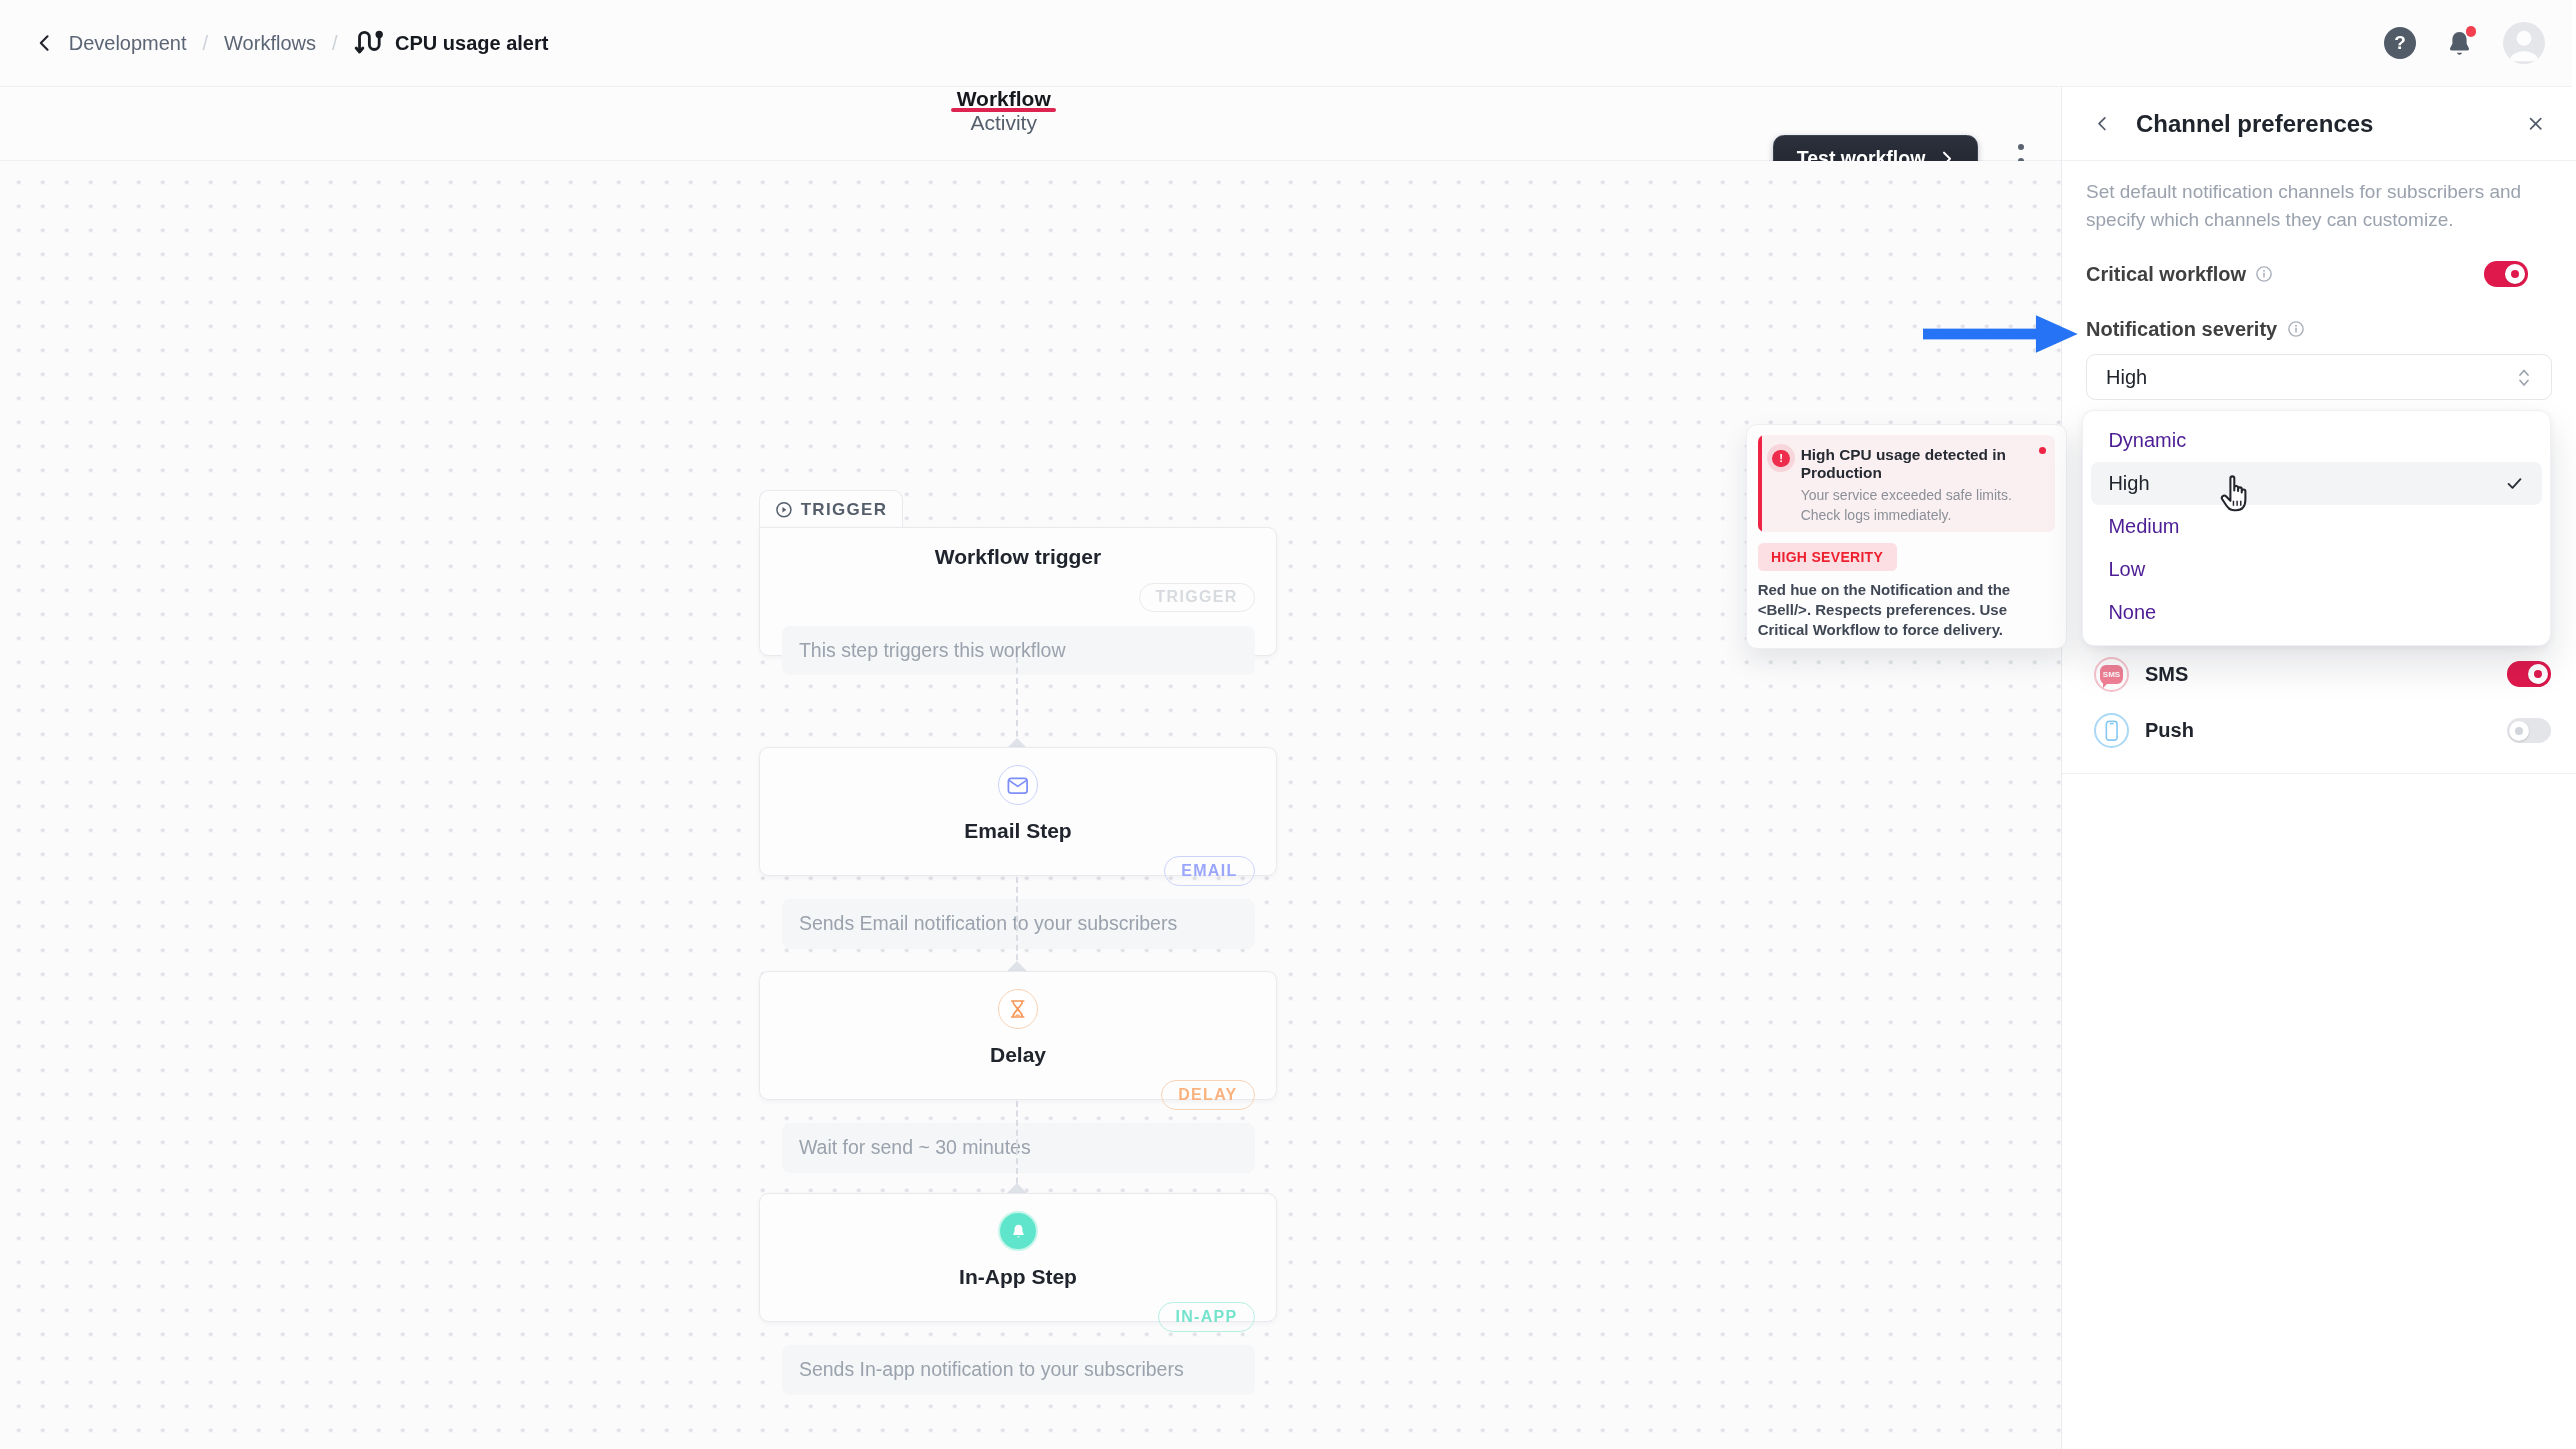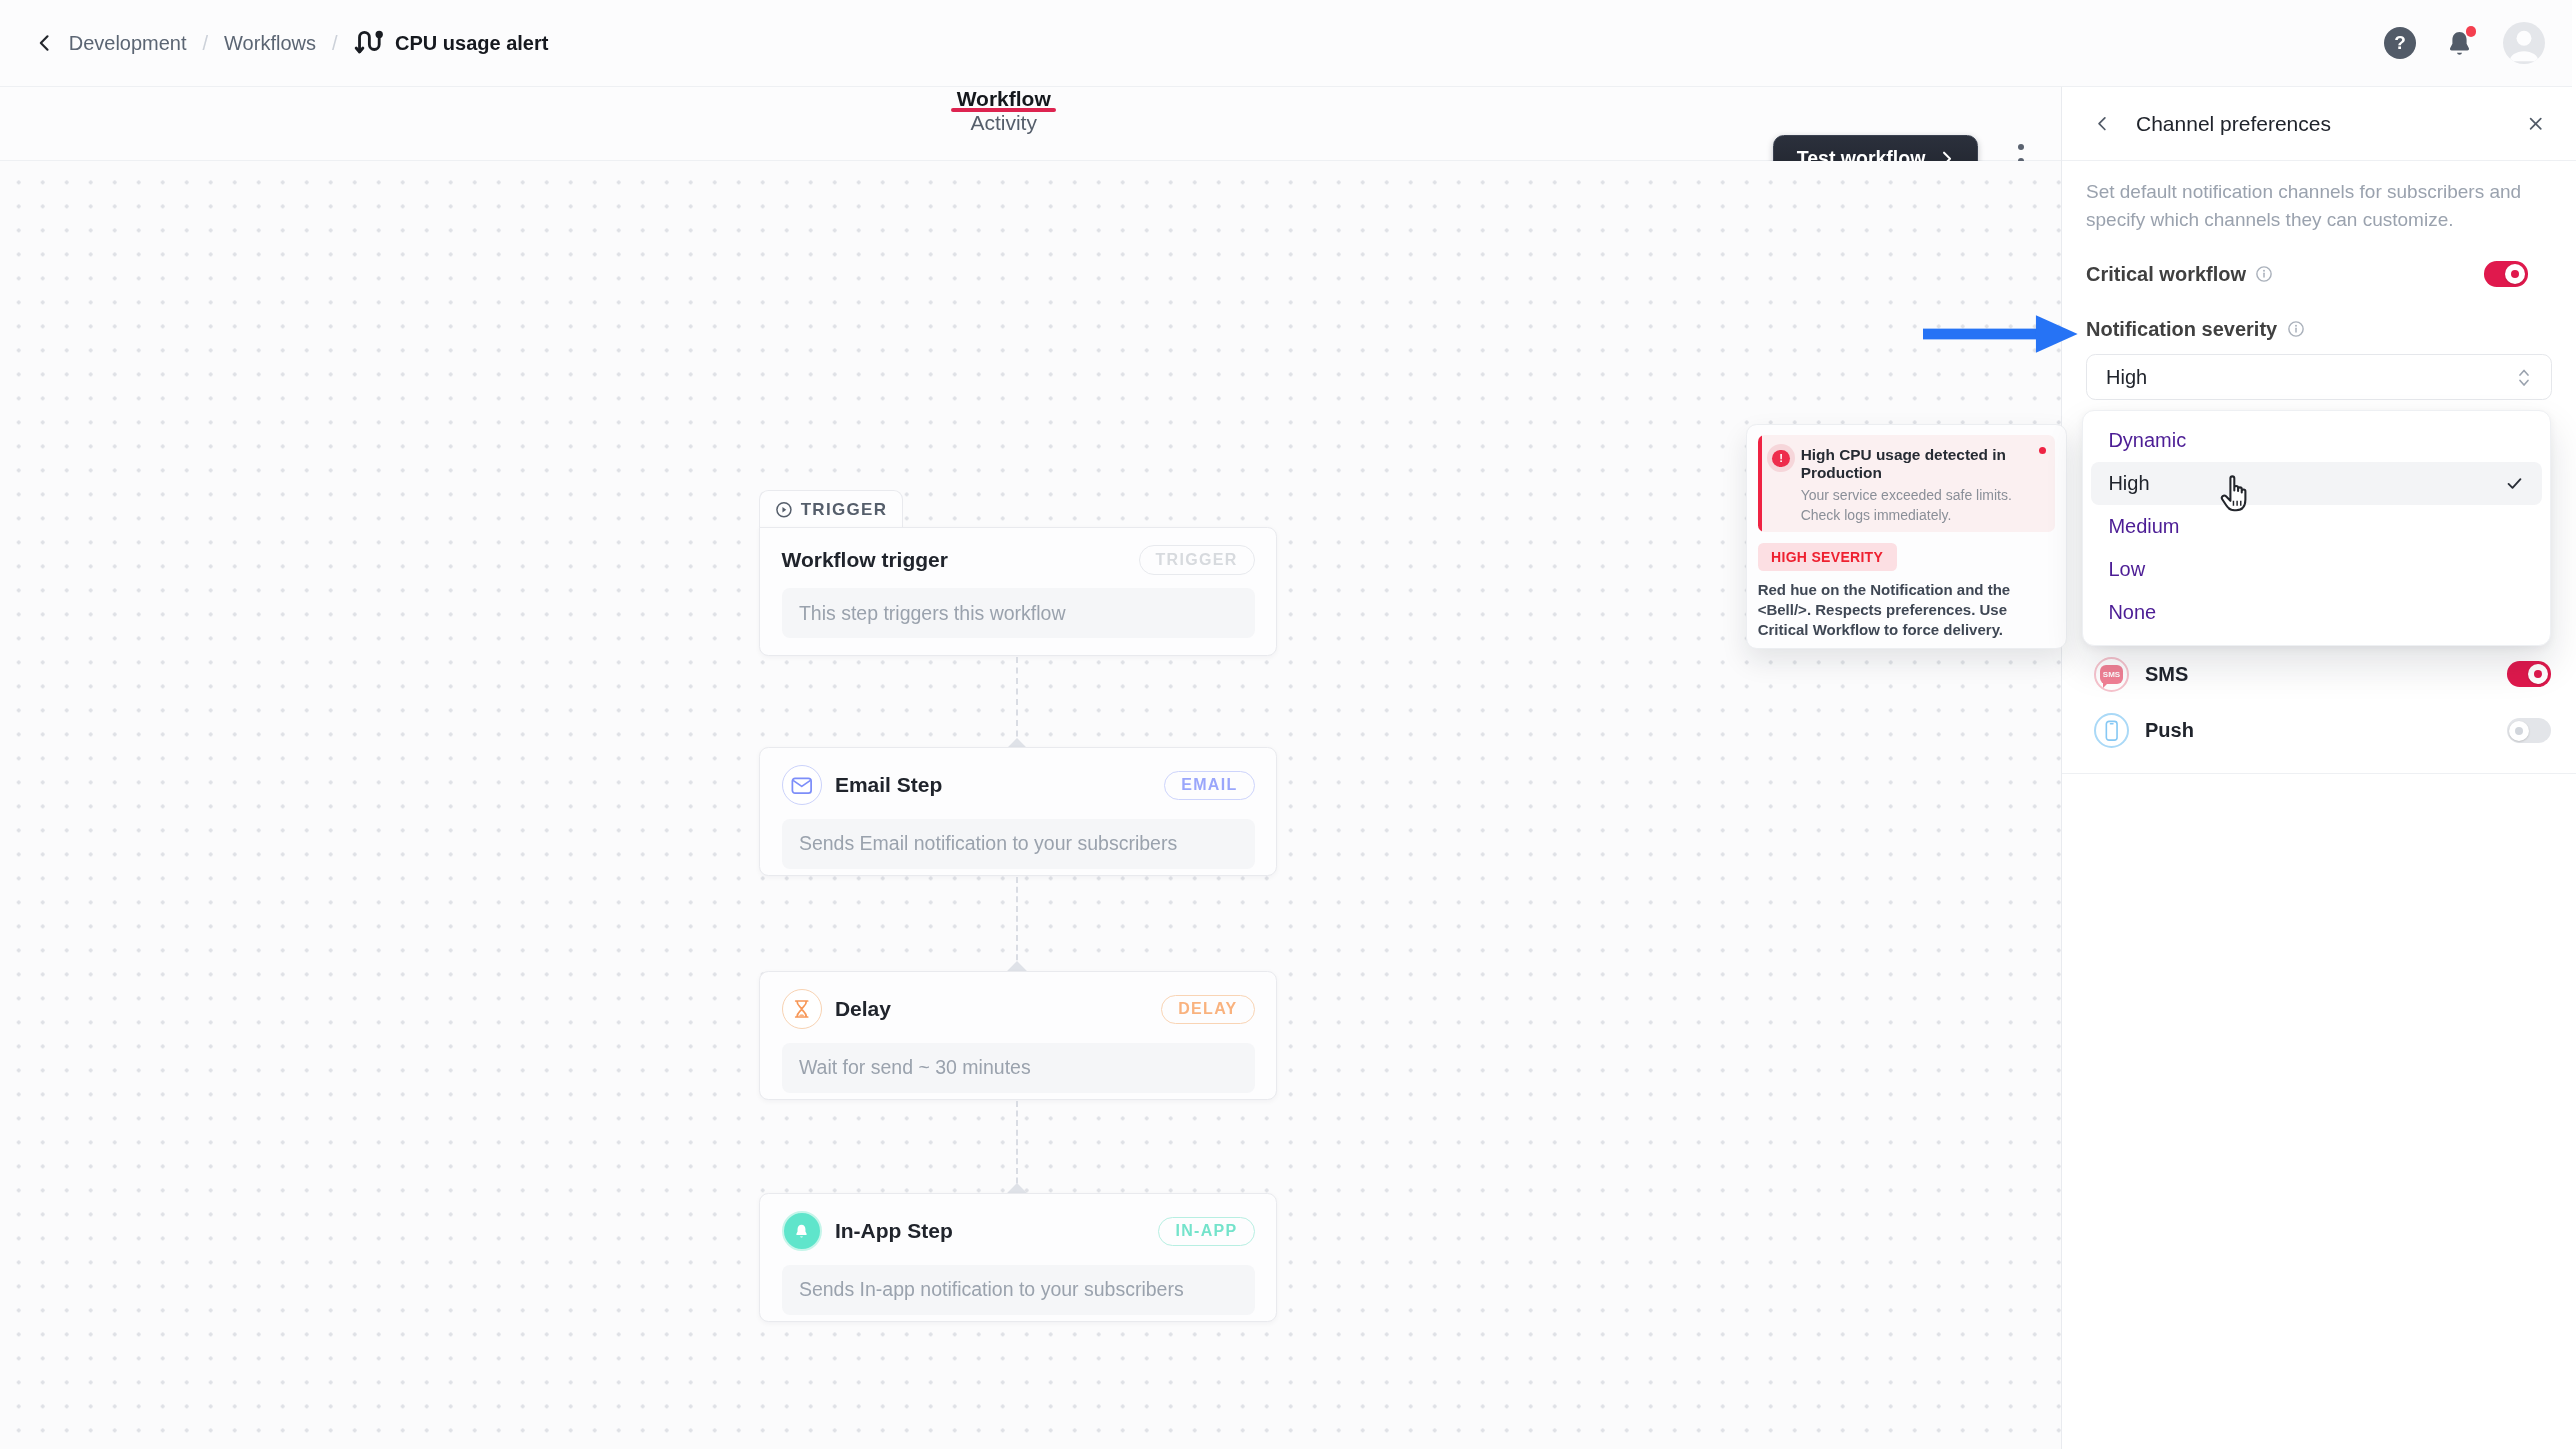--- a/index.html
+++ b/index.html
@@ -46,21 +46,21 @@
     background-image:radial-gradient(circle, #dfe1e6 1.6px, transparent 1.7px);
     background-size:24px 24px; background-position:6.7px 9.4px; }
   .node-tab { position:absolute; left:759px; top:329px; width:144px; height:39px; background:#fdfdfe;
     border:1.3px solid #e9eaee; border-bottom:none; border-radius:9.4px 9.4px 0 0; display:flex; align-items:center;
     gap:8px; padding:0 14.8px; color:#555e6b; font-size:17px; letter-spacing:1.3px; font-weight:bold; cursor:pointer; }
   .card { position:absolute; left:759px; width:518px; height:129px; background:#fdfdfe;
     border:1.3px solid #e9eaee; border-radius:9.4px; padding:17.4px 21.5px; cursor:pointer;
     box-shadow:0 1.3px 5.4px rgba(25,30,45,.04); }
   .card.trigger { top:366px; border-top-left-radius:0; }
   .card.email { top:586px; } .card.delay { top:810px; } .card.inapp { top:1032px; }
-  .card-head { display:flex; align-items:center; gap:13.4px; }
+  .card-head { display:flex; align-items:center; gap:13.4px;flex-direction:column; }
   .card-title { font-size:21px; font-weight:bold; color:#20242c; }
   .pill { margin-left:auto; border:1.3px solid #e8eaee; border-radius:670px; padding:4.7px 16px;
     font-size:16px; letter-spacing:1.3px; color:#d7dade; font-weight:bold; }
   .pill.email-p { border-color:#cdd4fc; color:#9aa6fb; }
   .pill.delay-p { border-color:#f9d4b4; color:#f9b27e; }
   .pill.inapp-p { border-color:#b7efe2; color:#74e3cb; }
   .step-icon { width:40px; height:40px; border-radius:50%; display:flex; align-items:center; justify-content:center; }
   .step-icon.email-i { border:1.3px solid #cbd2fb; background:#fff; }
   .step-icon.delay-i { border:1.3px solid #f8d2b2; background:#fff; }
   .step-icon.inapp-i { background:#5fe5cb; border:2.7px solid #c6f5ea; }
@@ -69,21 +69,21 @@
   .connector { position:absolute; left:1016px; width:0; border-left:2px dashed #d9dce3; }
   .c1 { top:496px; height:90px; } .c2 { top:716px; height:93px; } .c3 { top:940px; height:92px; }
   .diamond { position:absolute; left:1010px; width:14px; height:14px; background:#dfe2e8; transform:rotate(45deg); }
   .d1 { top:580px; } .d2 { top:803px; } .d3 { top:1025px; }
 
   
   .panel { position:absolute; left:2061px; top:87px; width:515px; height:1362px; background:#fff;
     border-left:1.3px solid #e9ebef; }
   .panel-header { height:74px; border-bottom:1.3px solid #eef0f3; display:flex; align-items:center;
     padding:0 25.5px; gap:19px; }
-  .panel-title { font-size:21px; font-weight:normal; color:#20242c; }
+  .panel-title { font-size:24px; font-weight:bold; color:#20242c; }
   .icon-btn { width:29.5px; height:29.5px; display:flex; align-items:center; justify-content:center; cursor:pointer; }
   .close-x { margin-left:auto; }
   .panel-desc { margin:17.4px 24px 0; font-size:19px; line-height:1.45; color:#9aa2ae; }
   .row-label { display:flex; align-items:center; gap:9.4px; margin:0 24px; }
   .row-label .lbl { font-size:20px; color:#404040; font-weight:bold; }
   .critical-row { margin-top:28px; display:flex; align-items:center; }
   .critical-row .toggle { margin-left:auto; margin-right:24px; }
   .severity-row { margin-top:31px; }
   .select { margin:13.4px 24px 0; height:46px; border:1.3px solid #e5e7eb; border-radius:9.4px; background:#fff;
     display:flex; align-items:center; padding:0 19px; font-size:20px; color:#20242c; cursor:pointer; }

